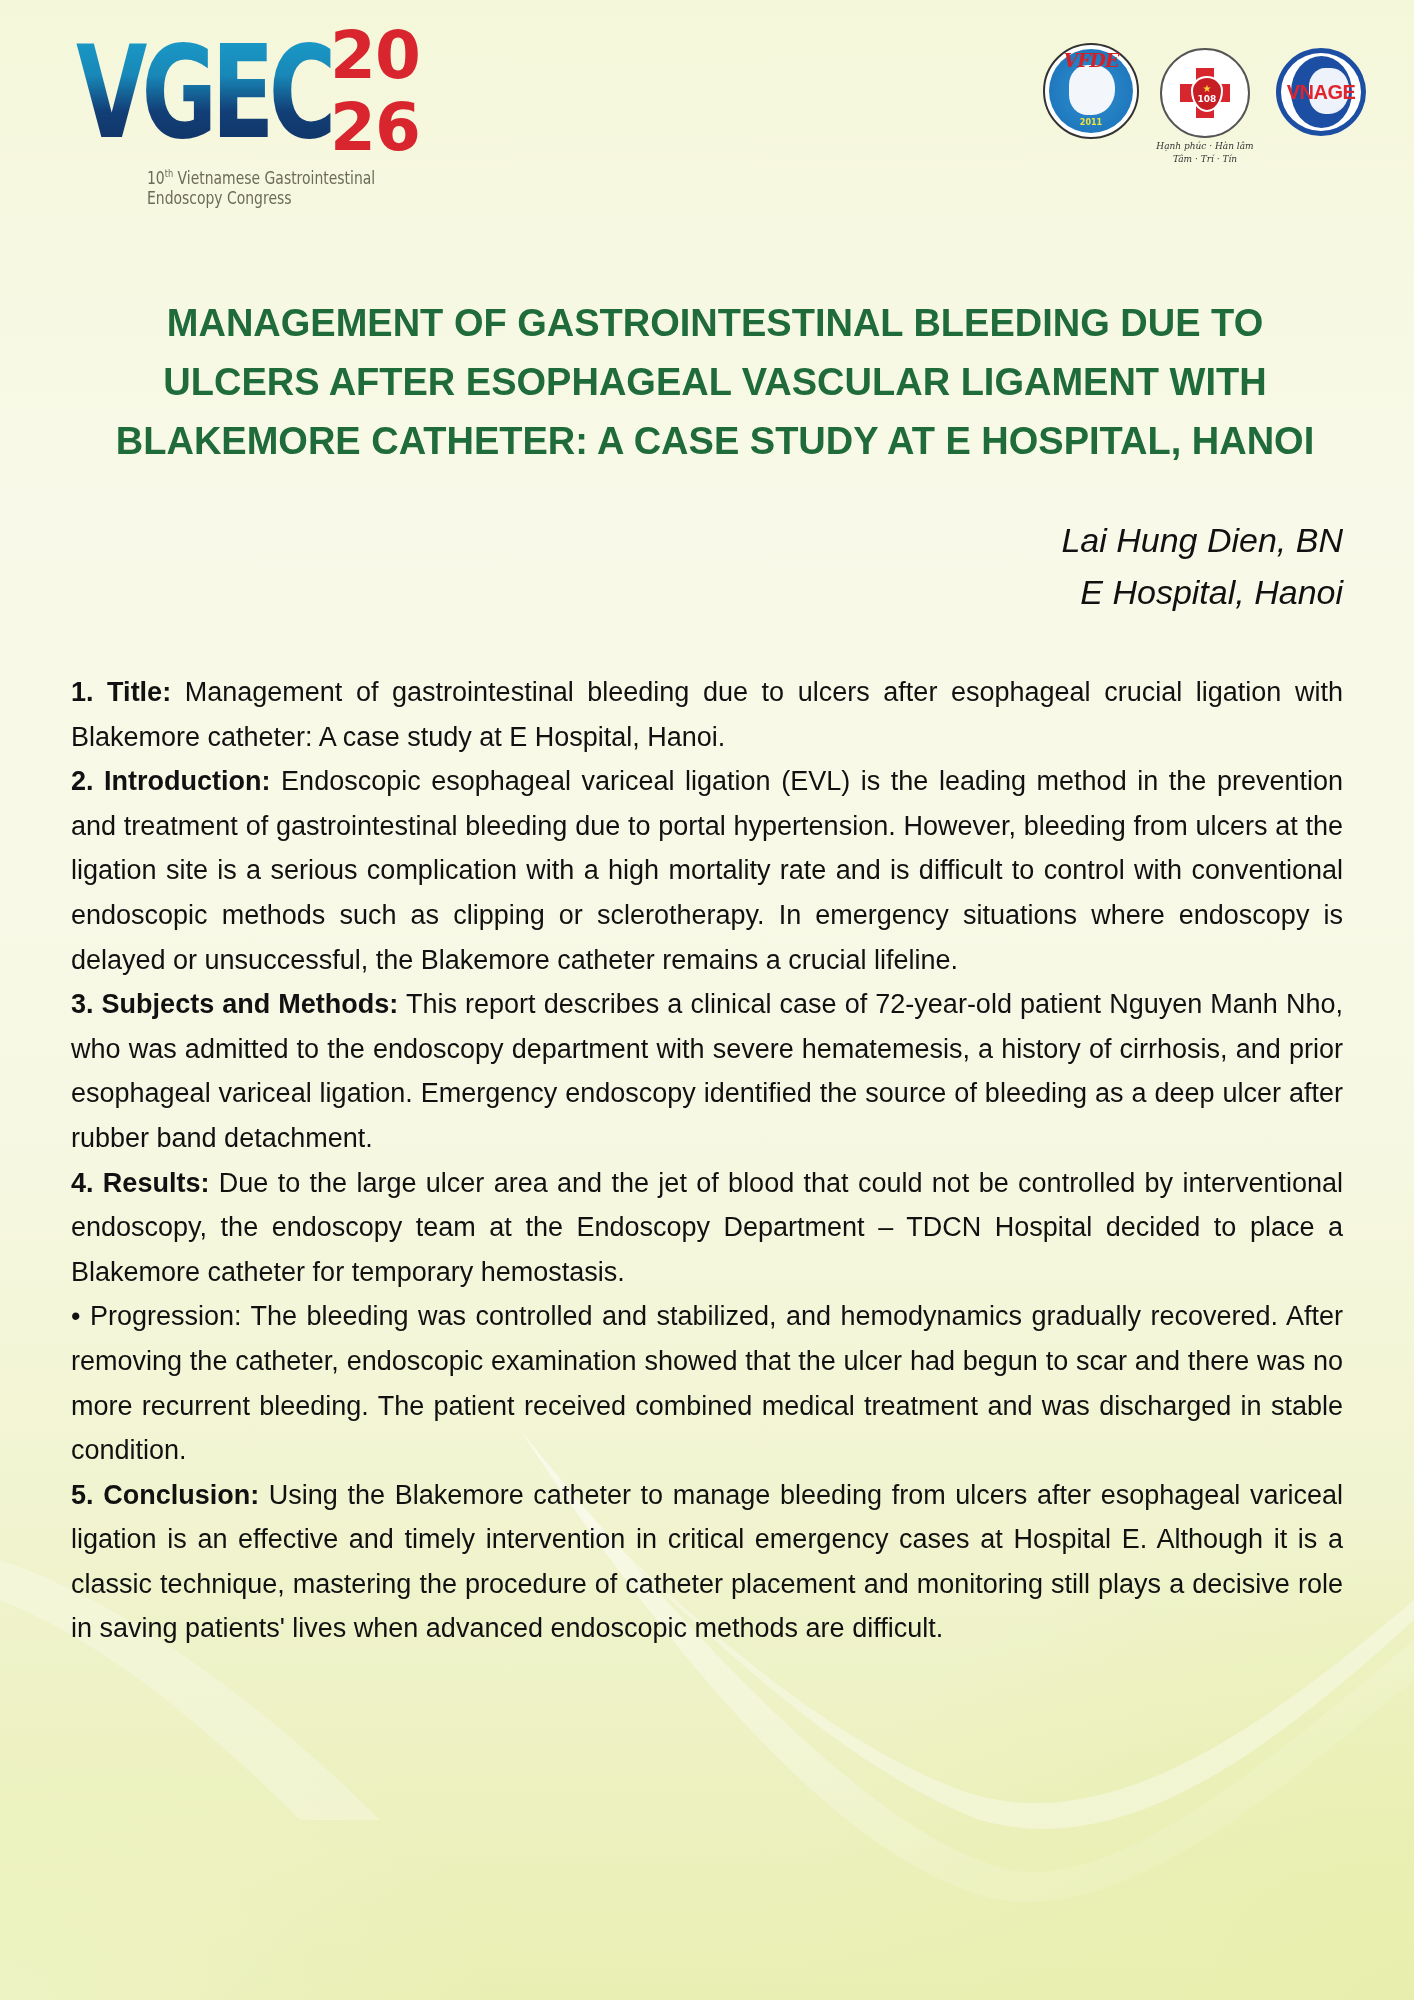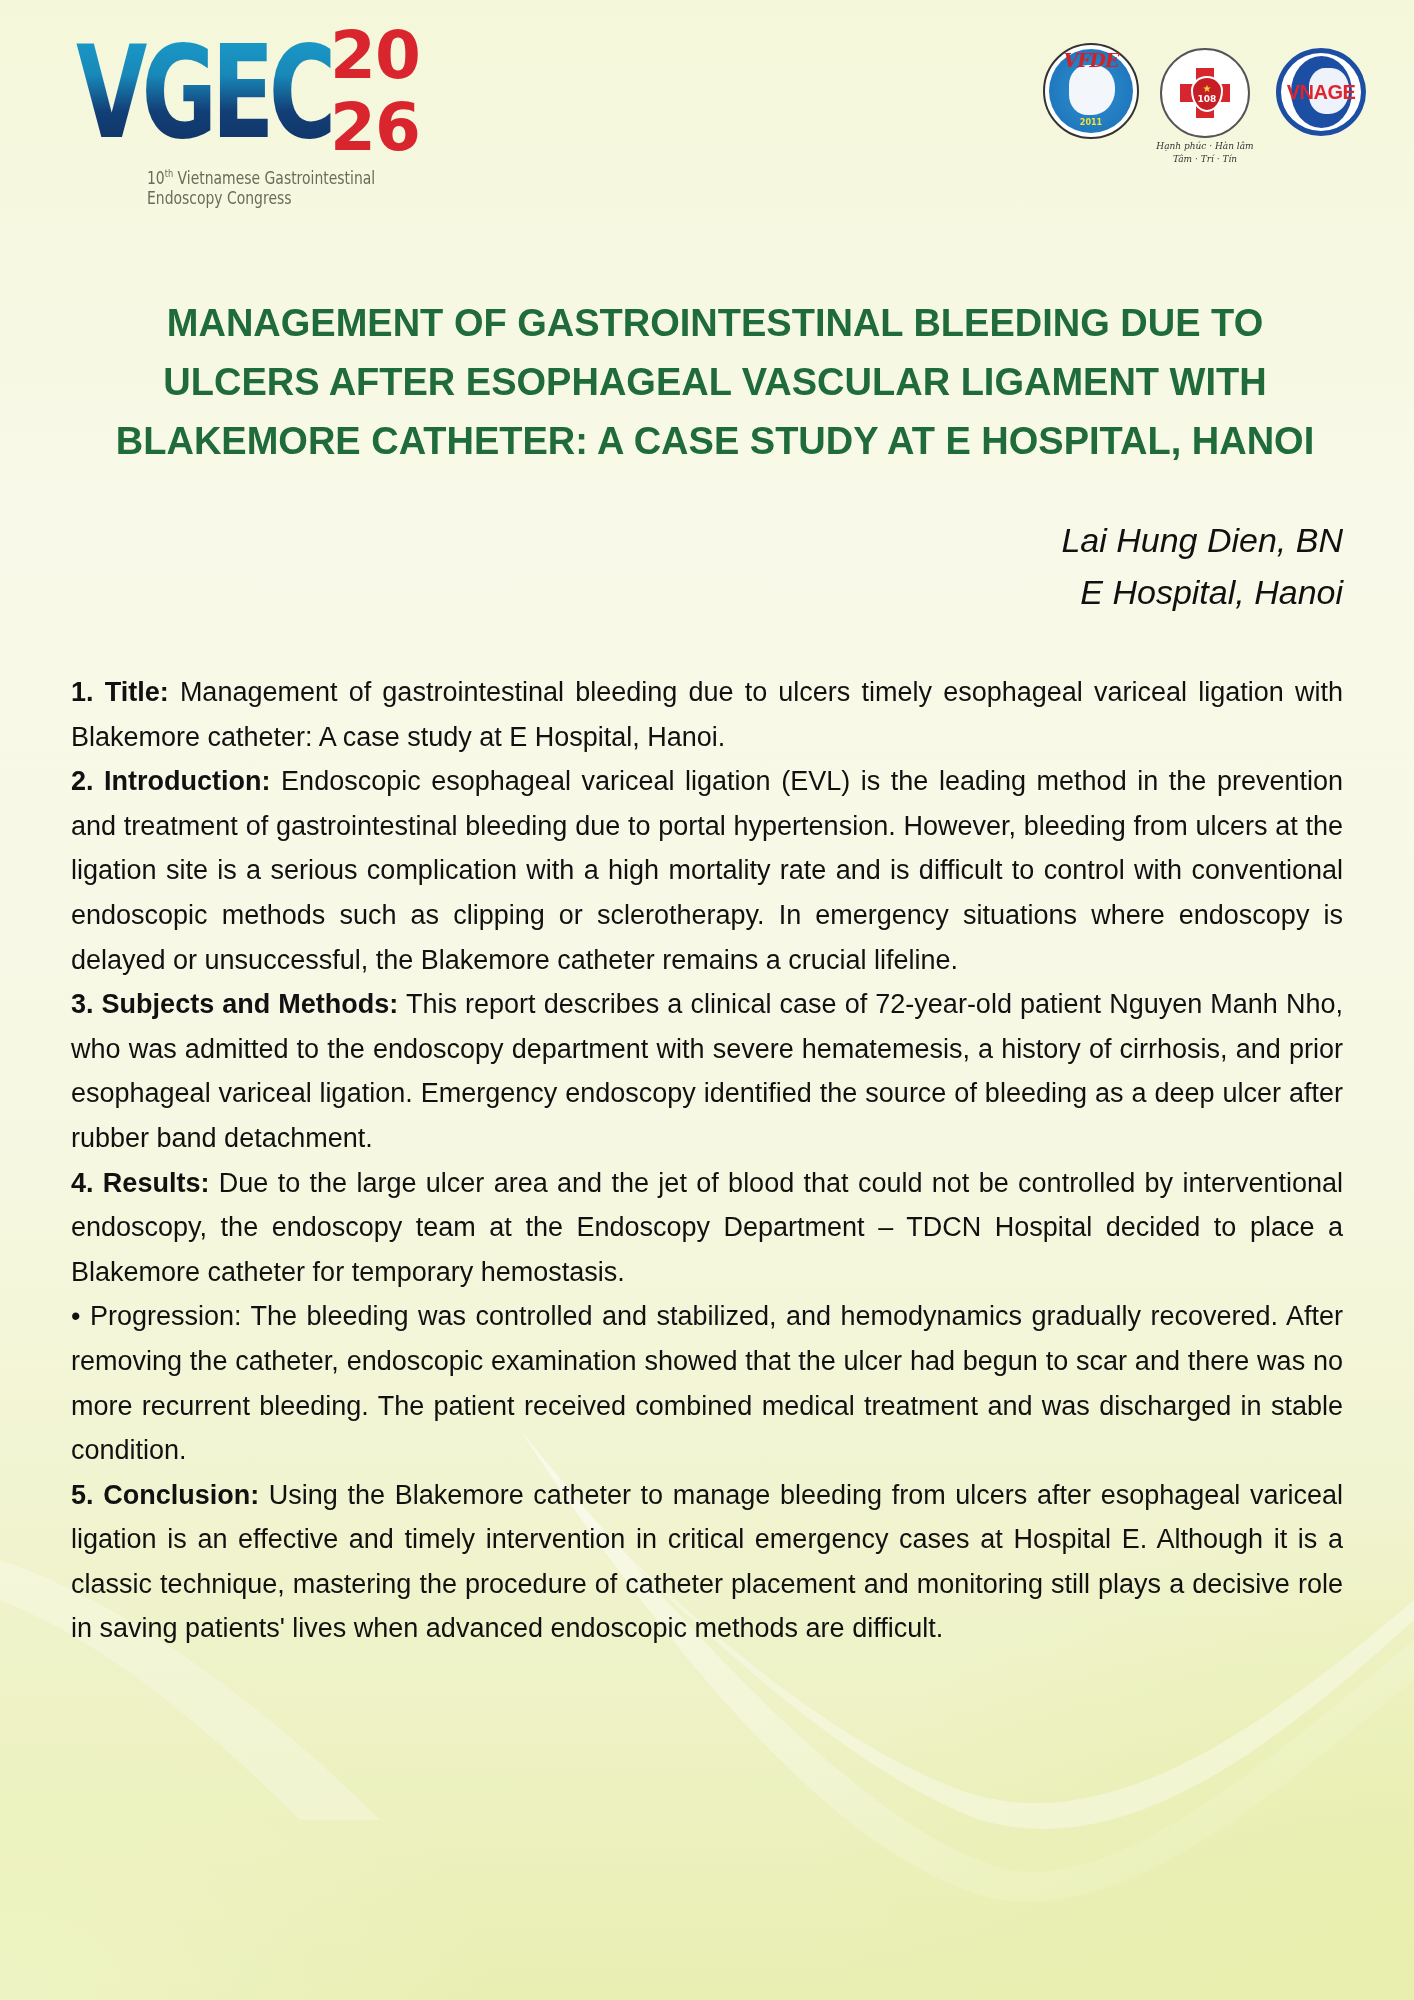--- a/index.html
+++ b/index.html
@@ -223,19 +223,19 @@
   <span>ULCERS AFTER ESOPHAGEAL VASCULAR LIGAMENT WITH</span>
   <span>BLAKEMORE CATHETER: A CASE STUDY AT E HOSPITAL, HANOI</span>
 </h1>
 
 <div class="author">
   <div>Lai Hung Dien, BN</div>
   <div>E Hospital, Hanoi</div>
 </div>
 
 <main class="body">
-  <p><span class="label">1. Title:</span><span> Management of gastrointestinal bleeding due to ulcers timely esophageal variceal ligation with Blakemore catheter: A case study at E Hospital, Hanoi.</span></p>
+  <p><span class="label">1. Title:</span><span> Management of gastrointestinal bleeding due to ulcers after esophageal crucial ligation with Blakemore catheter: A case study at E Hospital, Hanoi.</span></p>
   <p><span class="label">2. Introduction:</span><span> Endoscopic esophageal variceal ligation (EVL) is the leading method in the prevention and treatment of gastrointestinal bleeding due to portal hypertension. However, bleeding from ulcers at the ligation site is a serious complication with a high mortality rate and is difficult to control with conventional endoscopic methods such as clipping or sclerotherapy. In emergency situations where endoscopy is delayed or unsuccessful, the Blakemore catheter remains a crucial lifeline.</span></p>
   <p><span class="label">3. Subjects and Methods:</span><span> This report describes a clinical case of 72-year-old patient Nguyen Manh Nho, who was admitted to the endoscopy department with severe hematemesis, a history of cirrhosis, and prior esophageal variceal ligation. Emergency endoscopy identified the source of bleeding as a deep ulcer after rubber band detachment.</span></p>
   <p><span class="label">4. Results:</span><span> Due to the large ulcer area and the jet of blood that could not be controlled by interventional endoscopy, the endoscopy team at the Endoscopy Department – TDCN Hospital decided to place a Blakemore catheter for temporary hemostasis.</span></p>
   <p><span>• Progression: The bleeding was controlled and stabilized, and hemodynamics gradually recovered. After removing the catheter, endoscopic examination showed that the ulcer had begun to scar and there was no more recurrent bleeding. The patient received combined medical treatment and was discharged in stable condition.</span></p>
   <p><span class="label">5. Conclusion:</span><span> Using the Blakemore catheter to manage bleeding from ulcers after esophageal variceal ligation is an effective and timely intervention in critical emergency cases at Hospital E. Although it is a classic technique, mastering the procedure of catheter placement and monitoring still plays a decisive role in saving patients' lives when advanced endoscopic methods are difficult.</span></p>
 </main>
 
 </body></html>

